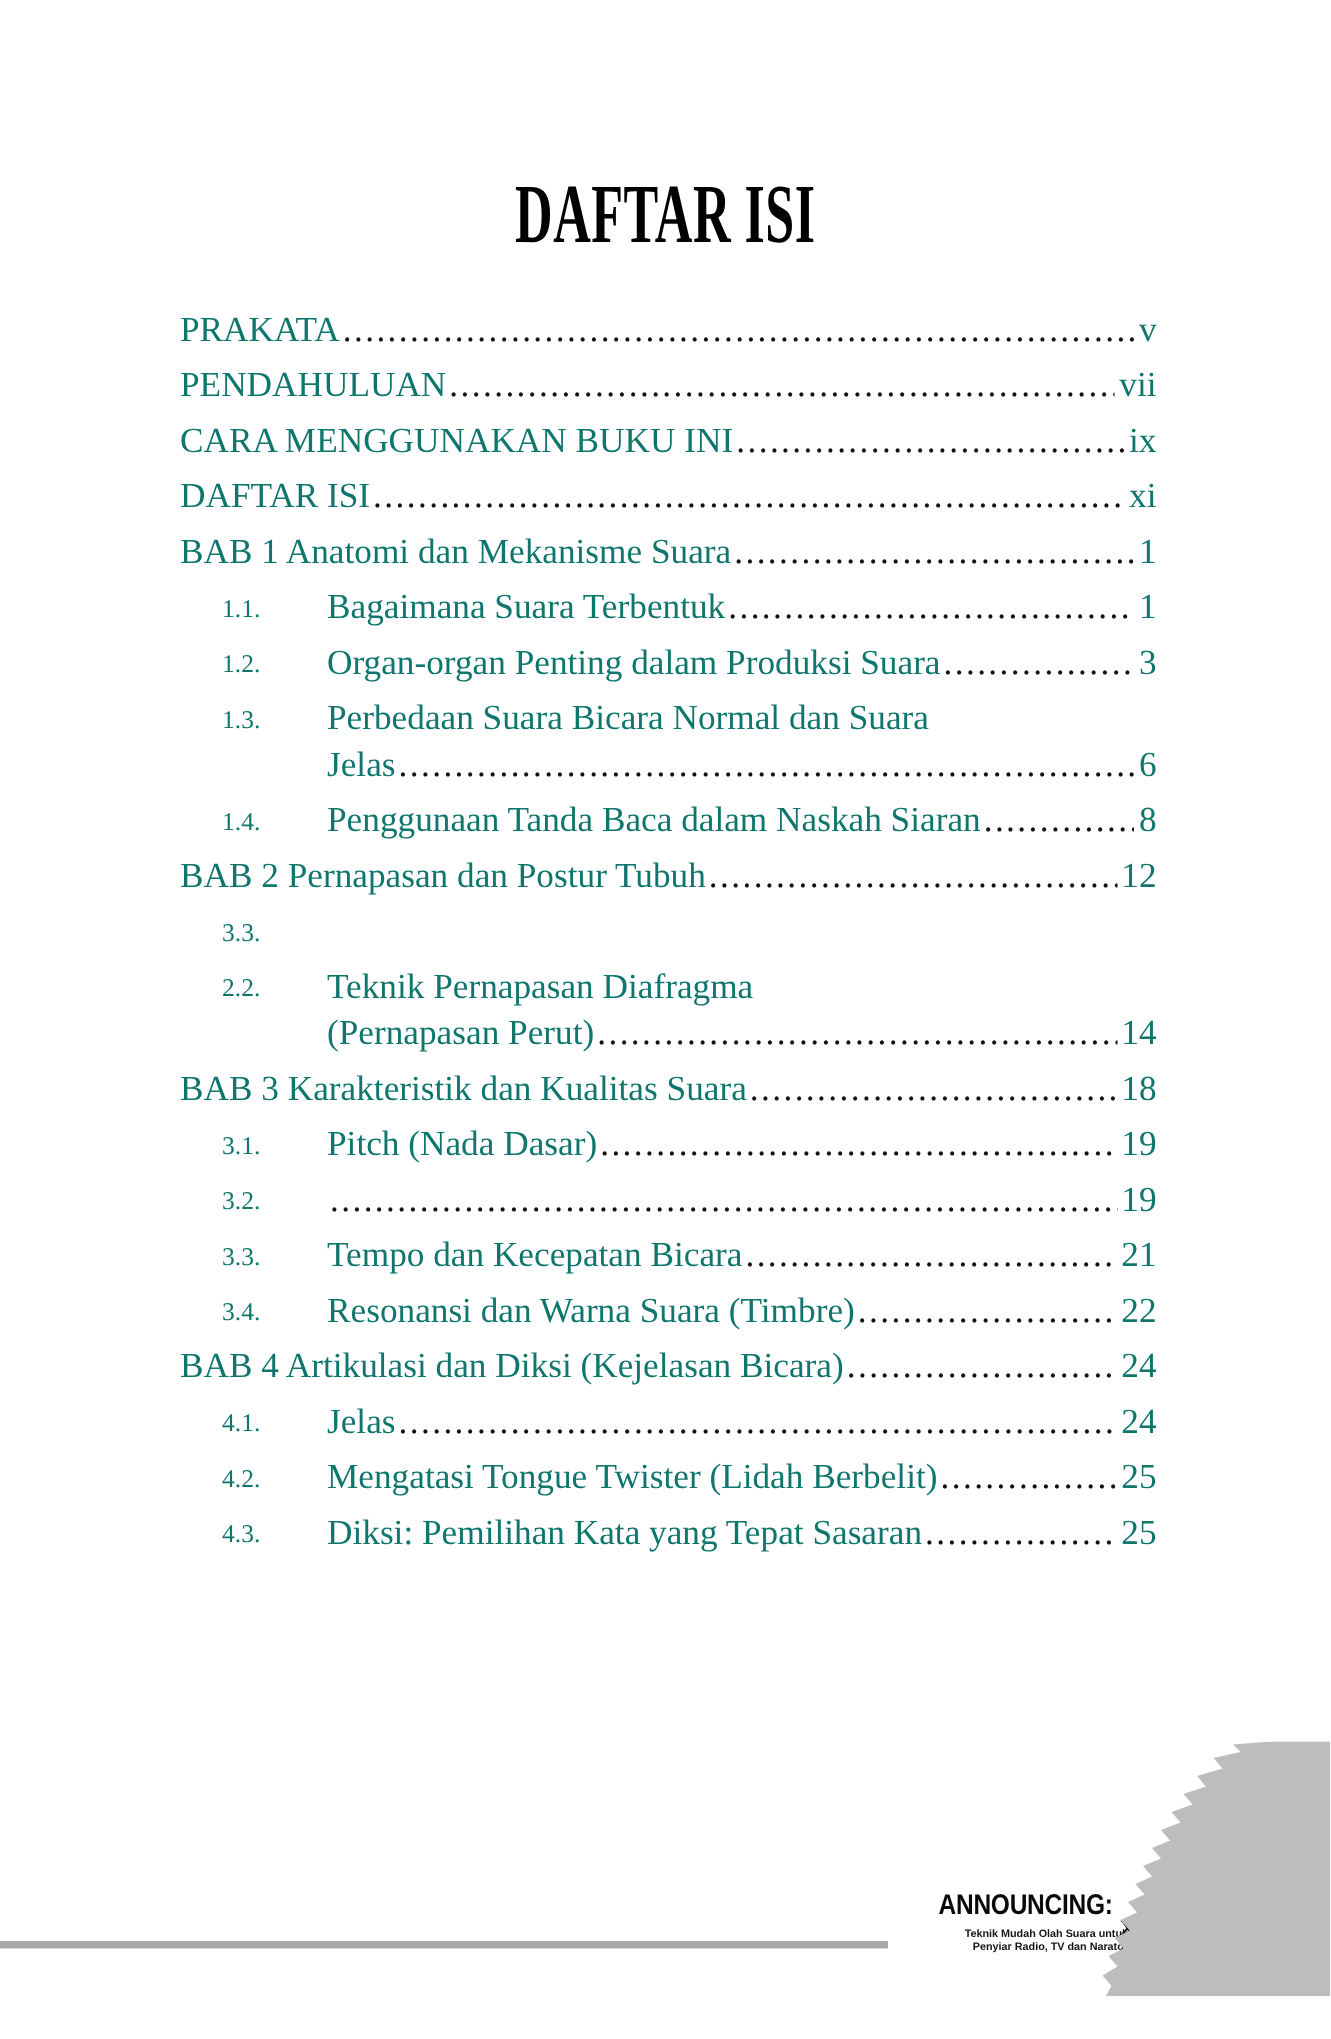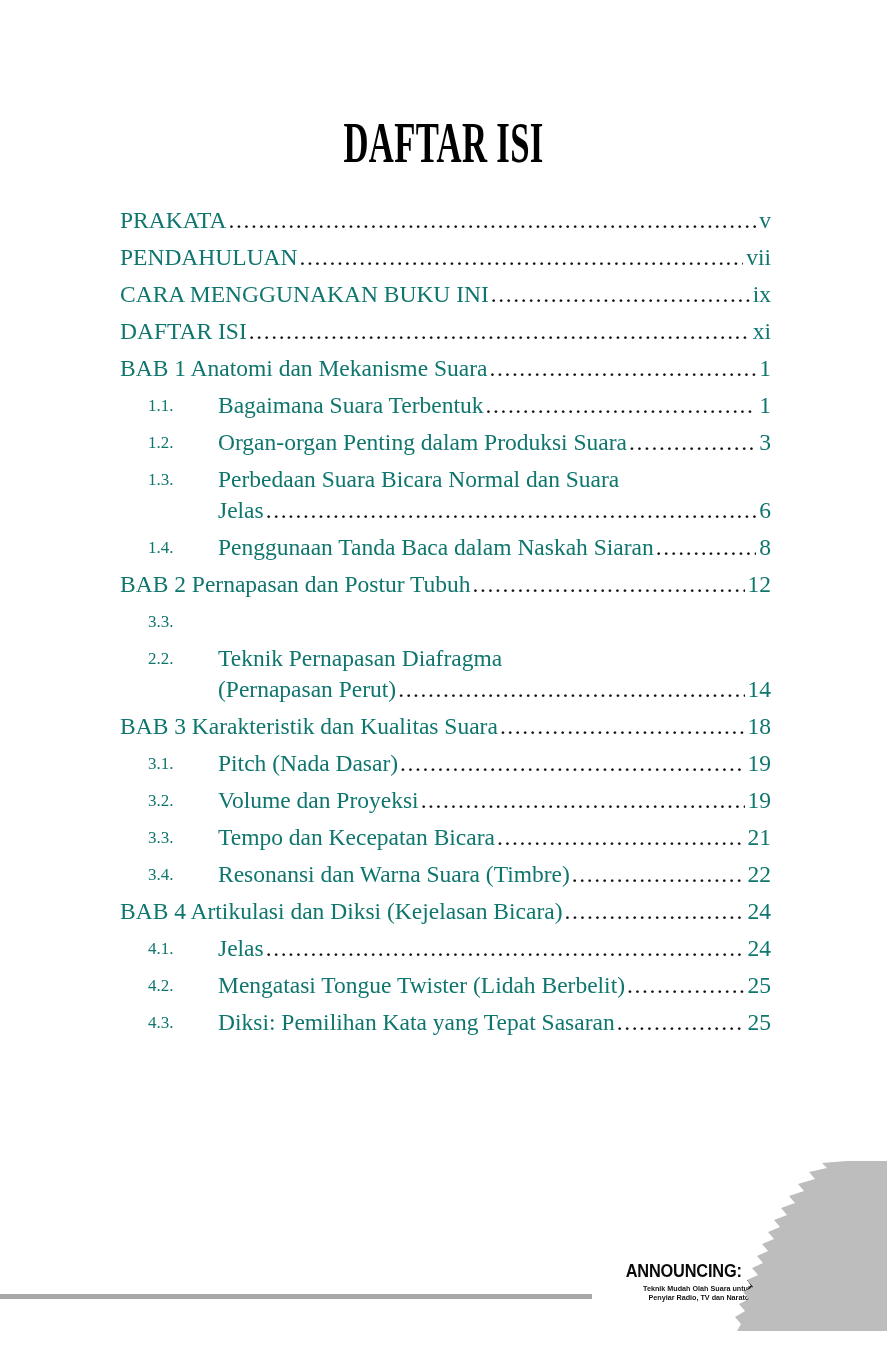--- a/index.html
+++ b/index.html
@@ -307,21 +307,20 @@
             <span class="entry-text nowrap">Pitch (Nada Dasar)</span>
             <span class="leader"></span>
             <span class="entry-page">19</span>
           </div>
         </div>
       </div>
       <div class="toc-entry level-2">
         <div class="entry-num">3.2.</div>
         <div class="entry-body">
           <div class="entry-line">
-            <span class="entry-text nowrap">Volume dan Proyeksi</span>
             <span class="leader"></span>
             <span class="entry-page">19</span>
           </div>
         </div>
       </div>
       <div class="toc-entry level-2">
         <div class="entry-num">3.3.</div>
         <div class="entry-body">
           <div class="entry-line">
             <span class="entry-text nowrap">Tempo dan Kecepatan Bicara</span>

